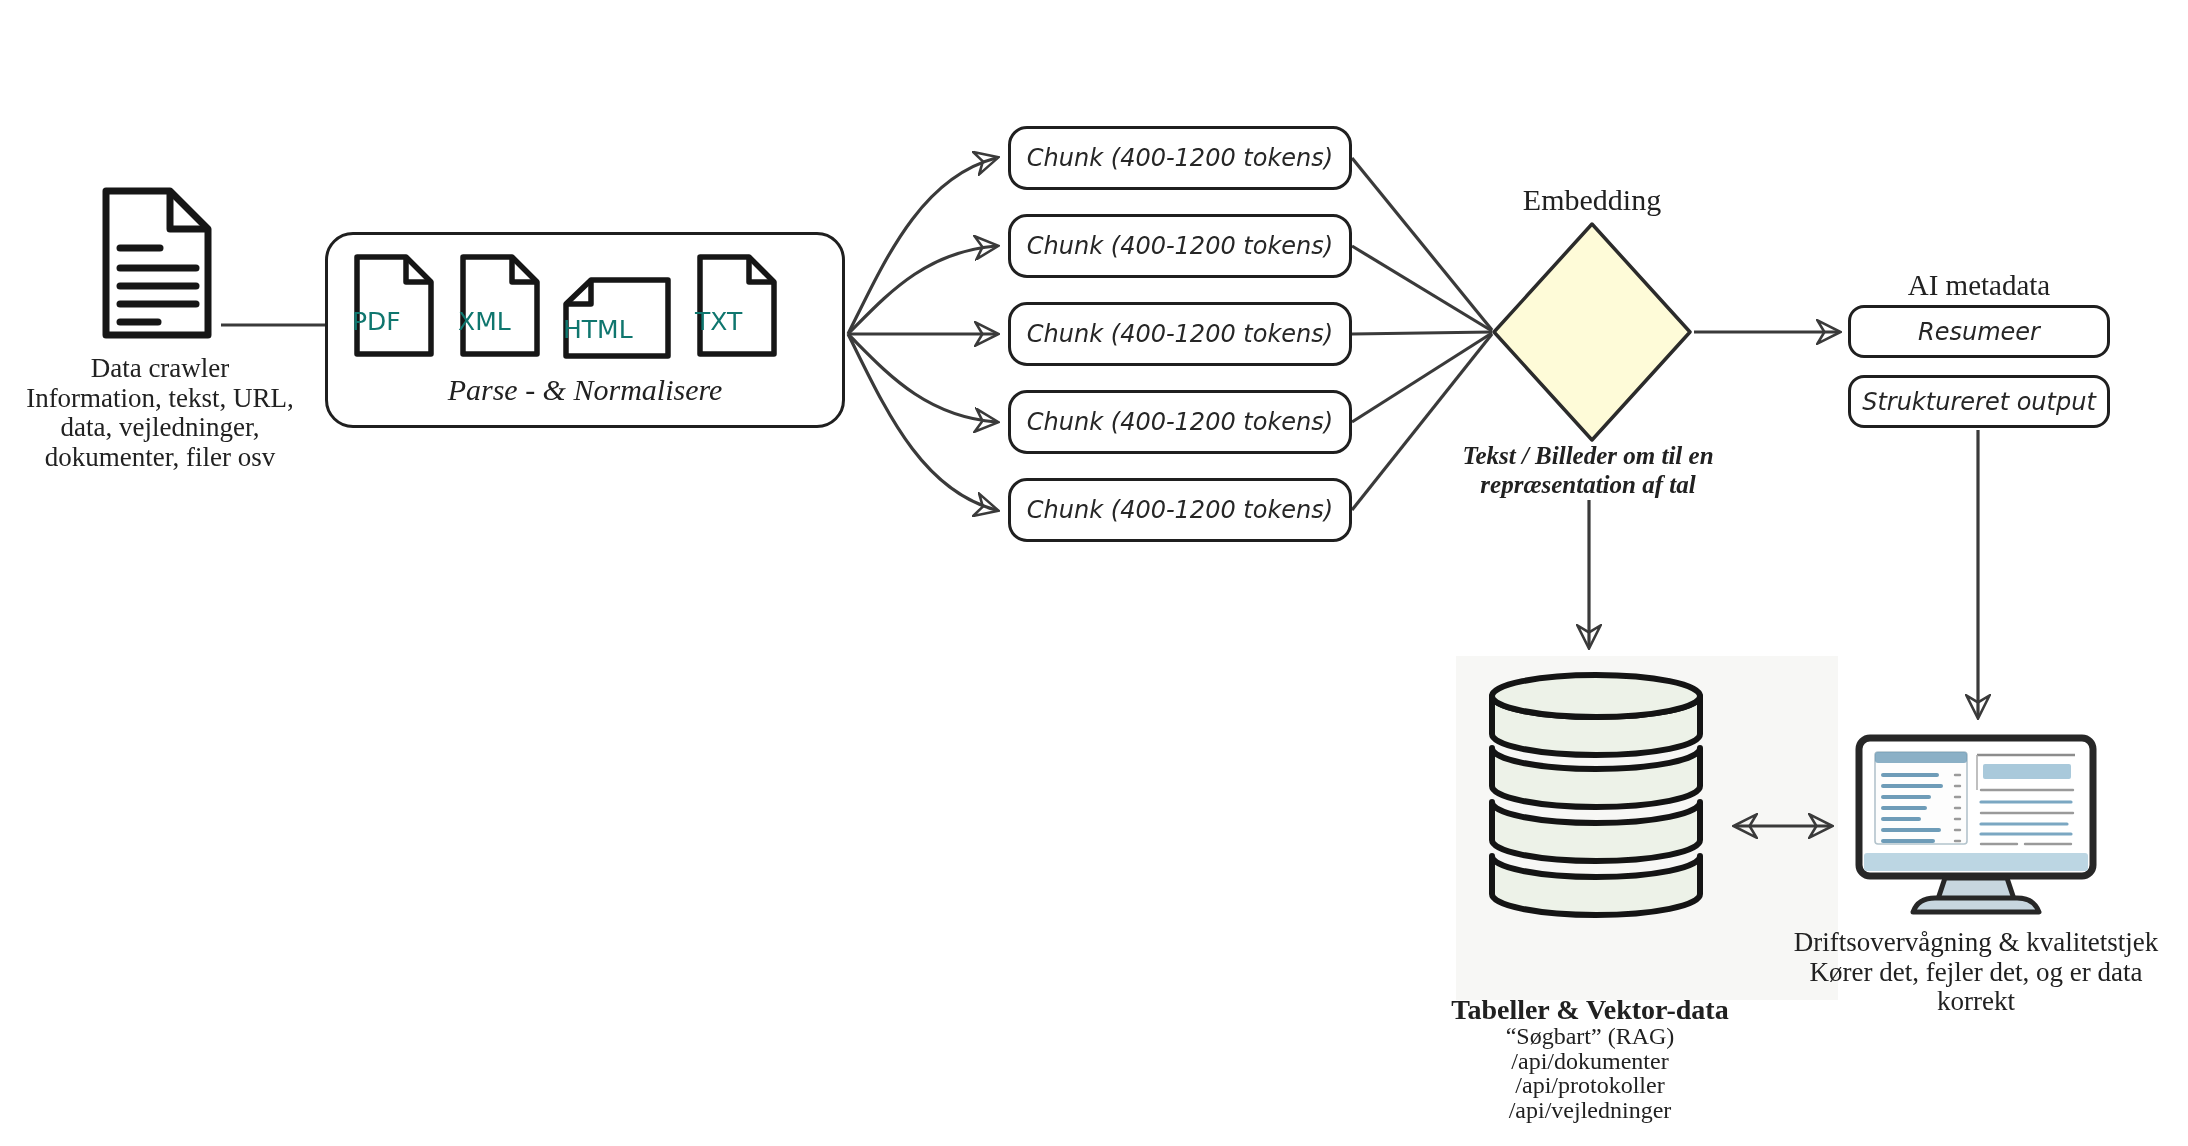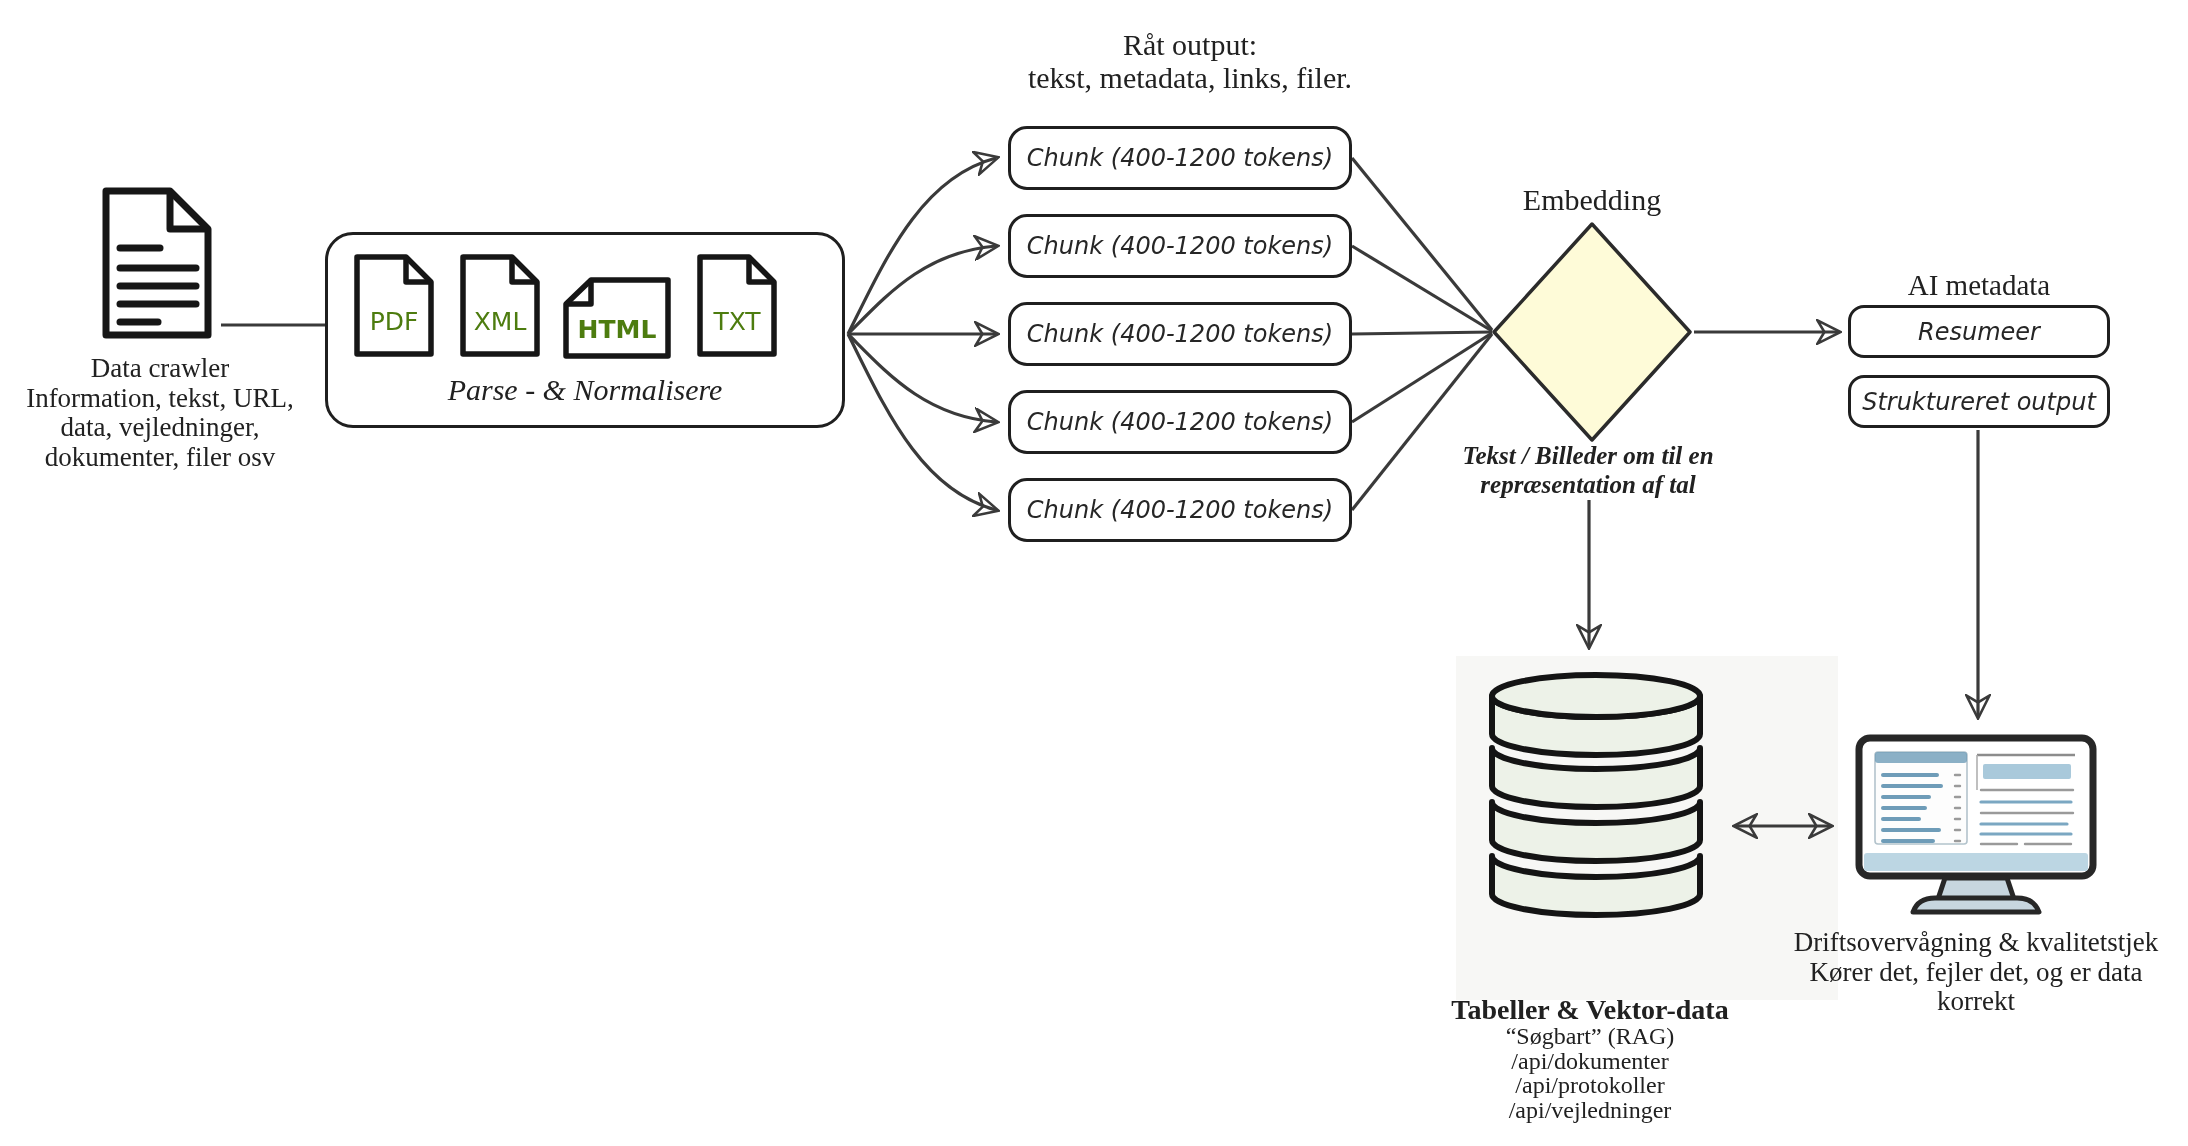--- a/index.html
+++ b/index.html
@@ -26,22 +26,22 @@
   .diamond-cap{font-style:italic;font-size:25px;line-height:29px;font-weight:600;}
   .box{position:absolute;background:#fff;border:3px solid var(--box-border);
        display:flex;align-items:center;justify-content:center;z-index:2;box-sizing:border-box;text-align:center;}
   .chunk{left:1008px;width:344px;height:64px;border-radius:19px;}
   .sans-ital{font-family:"DejaVu Sans","Liberation Sans",sans-serif;font-style:italic;
              font-size:24px;color:#262626;}
   .fmt-box{left:325px;top:232px;width:520px;height:196px;border-radius:28px;border-width:3.5px;background:#fff;}
   .ai-box{left:1848px;width:262px;height:53px;border-radius:16px;}
   .file-icon{position:absolute;z-index:3;}
   .file-icon svg{display:block;}
-  .file-label{position:absolute;left:0;right:0;text-align:center;
-              font-family:"DejaVu Sans","Liberation Sans",sans-serif;font-size:25px;color:#4d7c0f;}
+  .file-label{position:absolute;left:0;right:0;
+              font-family:"DejaVu Sans","Liberation Sans",sans-serif;font-size:25px;color:#0f766e;}
   .icon-stroke{fill:#ffffff;stroke:#161616;stroke-linejoin:round;stroke-linecap:round;}
   .doc-line{stroke:#161616;stroke-width:7;stroke-linecap:round;}
   .db-band{fill:var(--db-fill);stroke:var(--db-stroke);stroke-width:6;stroke-linejoin:round;}
   #supabase-row{position:absolute;left:1466px;top:934px;display:flex;align-items:center;gap:10px;z-index:2;}
   #supabase-row .wordmark{font-family:"Liberation Sans","DejaVu Sans",sans-serif;font-size:43px;
        font-weight:700;letter-spacing:-1px;color:var(--supabase-text);}
   .db-cap-title{font-weight:bold;font-size:28px;line-height:29px;}
   .db-cap-line{font-size:24px;line-height:24.5px;}
   .mon-row{stroke:var(--monitor-blue);stroke-width:4;stroke-linecap:round;}
   .mon-gray{stroke:#9a9a9a;stroke-width:2.4;stroke-linecap:round;}
@@ -105,40 +105,36 @@
     </svg>
     <span class="file-label" style="top:54px;">PDF</span>
   </div>
   <div class="file-icon" style="left:458px;top:253px;width:84px;height:105px;">
     <svg width="84" height="105" viewBox="0 0 84 105">
       <path class="icon-stroke" stroke-width="5.5" d="M5,4 H54 L79,29 V101 H5 Z"></path>
       <path fill="none" stroke="#161616" stroke-width="5.5" stroke-linejoin="round" d="M54,4 V29 H79"></path>
     </svg>
     <span class="file-label" style="top:54px;">XML</span>
   </div>
-  <div class="file-icon" style="left:563px;top:277px;width:108px;height:82px;font-weight:bold;">
+  <div class="file-icon" style="left:563px;top:277px;width:108px;height:82px;">
     <svg width="108" height="82" viewBox="0 0 108 82">
       <path class="icon-stroke" stroke-width="5.5" d="M28,3 H105 V79 H3 V27 Z"></path>
       <path fill="none" stroke="#161616" stroke-width="5.5" stroke-linejoin="round" d="M28,3 V27 H3"></path>
     </svg>
     <span class="file-label" style="top:38px;">HTML</span>
   </div>
   <div class="file-icon" style="left:695px;top:253px;width:84px;height:105px;">
     <svg width="84" height="105" viewBox="0 0 84 105">
       <path class="icon-stroke" stroke-width="5.5" d="M5,4 H54 L79,29 V101 H5 Z"></path>
       <path fill="none" stroke="#161616" stroke-width="5.5" stroke-linejoin="round" d="M54,4 V29 H79"></path>
     </svg>
     <span class="file-label" style="top:54px;">TXT</span>
   </div>
   <div class="lbl ital-serif" style="left:325px;top:374px;width:520px;z-index:3;">Parse - &amp; Normalisere</div>
 
-  <div class="lbl cap30" style="left:950px;top:28px;width:480px;">
-    <div>Råt output:</div>
-    <div>tekst, metadata, links, filer.</div>
-  </div>
 
   <div class="box chunk" style="top:126px;">
     <span class="sans-ital">Chunk (400-1200 tokens)</span>
   </div>
   <div class="box chunk" style="top:214px;">
     <span class="sans-ital">Chunk (400-1200 tokens)</span>
   </div>
   <div class="box chunk" style="top:302px;">
     <span class="sans-ital">Chunk (400-1200 tokens)</span>
   </div>

